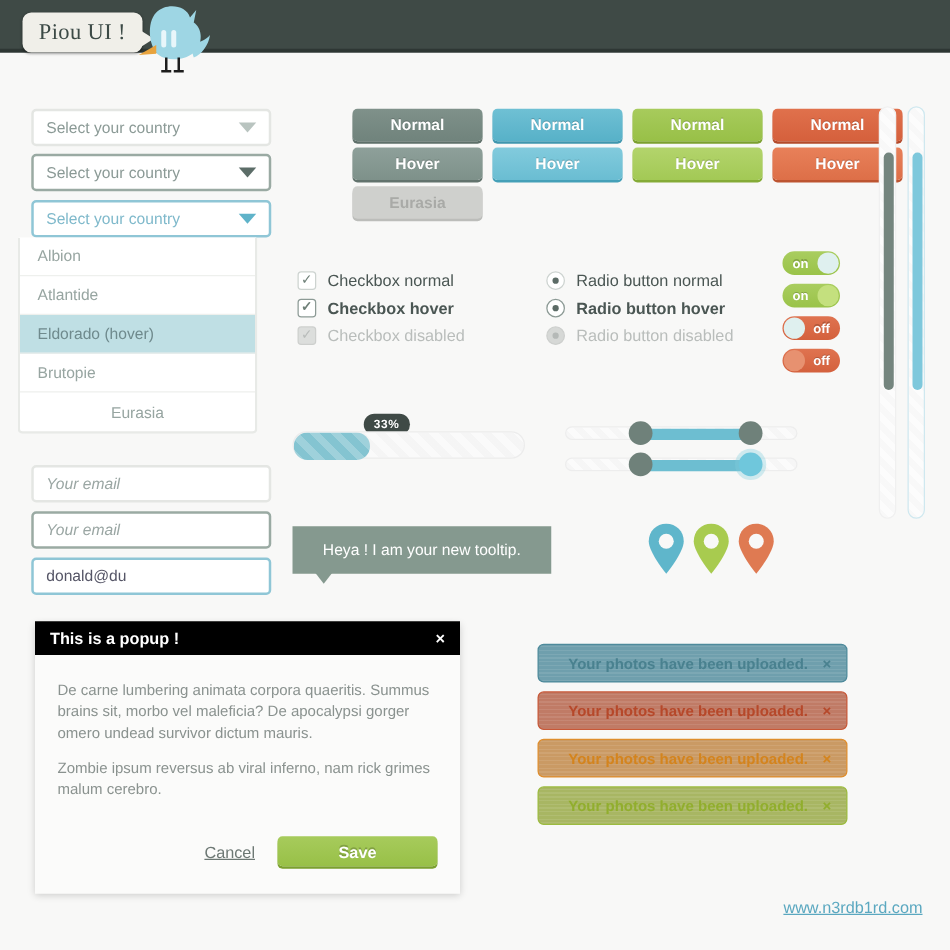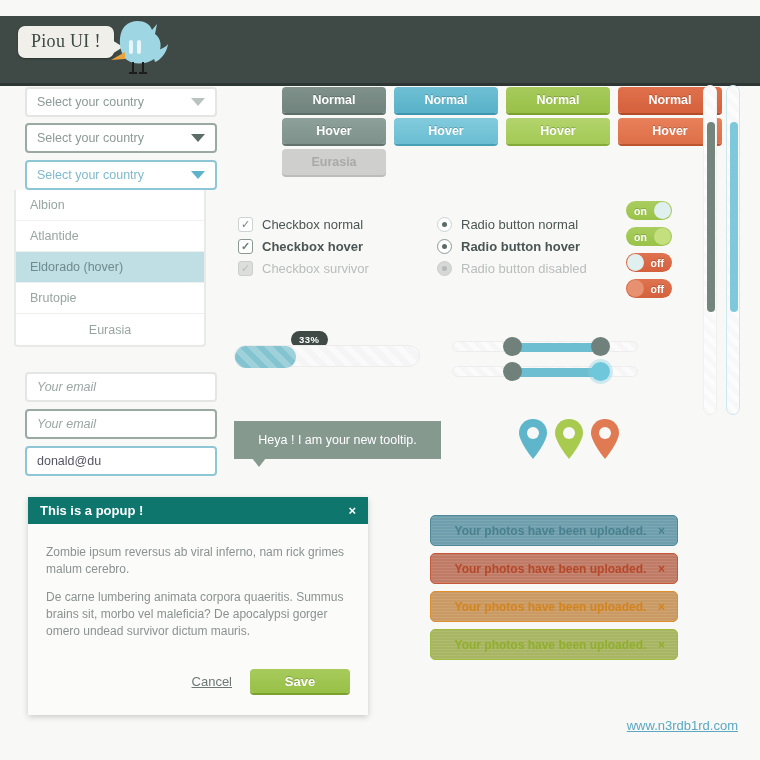--- a/index.html
+++ b/index.html
@@ -6,21 +6,21 @@
   html, body {
     width: 760px; height: 760px;
     font-family: "Liberation Sans", sans-serif;
     background: #f7f7f6;
     overflow: hidden;
   }
   #page { position: relative; width: 760px; height: 760px; background: #f8f8f7; }
 
   
   #header {
-    position: absolute; left: 0; top: 16px; width: 760px; height: 70px;
+    position: absolute; left: 0; top: 0; width: 760px; height: 42px;
     background: #3f4a46;
     border-bottom: 3px solid #2e3734;
   }
   #bubble {
     position: absolute; left: 18px; top: 10px;
     background: #f0efe9; border-radius: 7px;
     padding: 5px 13px 6px 13px;
     font-family: "Liberation Serif", serif;
     font-size: 18px; color: #3c4a46; letter-spacing: .3px;
     box-shadow: 0 1px 2px rgba(0,0,0,.35);
@@ -180,35 +180,35 @@
 
   
   #pins { position: absolute; left: 518px; top: 418px; display: flex; gap: 6px; }
 
   
   #popup {
     position: absolute; left: 28px; top: 497px; width: 340px;
     background: #fbfbfa; box-shadow: 0 2px 6px rgba(0,0,0,.18);
   }
   #popup-head {
-    height: 27px; background: #0f766e; color: #fff;
+    height: 27px; background: #000000; color: #fff;
     display: flex; align-items: center; padding: 0 12px;
     font-size: 13px; font-weight: bold;
   }
   #popup-title { flex: 1; }
   #popup-close { font-size: 13px; cursor: pointer; }
   #popup-body { padding: 20px 18px 8px 18px; }
   .ptxt { font-size: 12px; color: #8a928f; line-height: 17px; margin-bottom: 11px; }
   #popup-foot {
     display: flex; align-items: center; justify-content: flex-end;
     gap: 18px; padding: 10px 18px 22px 18px;
   }
   #cancel-btn { font-size: 13px; color: #6d7874; text-decoration: underline; }
   #save-btn {
-    width: 100px; height: 24px; border-radius: 4px;
+    width: 128px; height: 24px; border-radius: 4px;
     background: linear-gradient(#a7cb5c,#98c047); box-shadow: 0 2px 0 #7ba02f;
     color: #fff; font-size: 13px; font-weight: bold;
     display: flex; align-items: center; justify-content: center;
     text-shadow: 0 -1px 0 rgba(0,0,0,.2);
   }
 
   
   .alert {
     position: absolute; left: 430px; width: 248px; height: 31px;
     border-radius: 5px; display: flex; align-items: center;
@@ -332,21 +332,21 @@
   <div class="crow" style="left:238px; top:217px;">
     <span class="cbox">✓</span>
     <span>Checkbox normal</span>
   </div>
   <div class="crow b" style="left:238px; top:239px;">
     <span class="cbox hv">✓</span>
     <span>Checkbox hover</span>
   </div>
   <div class="crow d" style="left:238px; top:261px;">
     <span class="cbox dis">✓</span>
-    <span>Checkbox survivor</span>
+    <span>Checkbox disabled</span>
   </div>
 
   <div class="crow" style="left:437px; top:217px;">
     <span class="rbox">
         <span class="rdot"></span>
       </span>
     <span>Radio button normal</span>
   </div>
   <div class="crow b" style="left:437px; top:239px;">
     <span class="rbox hv">
@@ -414,22 +414,22 @@
       <circle cx="15" cy="15" r="6" fill="#f8f8f7"></circle>
     </svg>
   </div>
 
   <div id="popup">
     <div id="popup-head">
       <span id="popup-title">This is a popup !</span>
       <span id="popup-close">×</span>
     </div>
     <div id="popup-body">
+      <div class="ptxt">De carne lumbering animata corpora quaeritis. Summus brains sit, morbo vel maleficia? De apocalypsi gorger omero undead survivor dictum mauris.</div>
       <div class="ptxt">Zombie ipsum reversus ab viral inferno, nam rick grimes malum cerebro.</div>
-      <div class="ptxt">De carne lumbering animata corpora quaeritis. Summus brains sit, morbo vel maleficia? De apocalypsi gorger omero undead survivor dictum mauris.</div>
     </div>
     <div id="popup-foot">
       <span id="cancel-btn">Cancel</span>
       <span id="save-btn">
           <span>Save</span>
         </span>
     </div>
   </div>
 
   <div class="alert a-blue" style="top:515px;">

